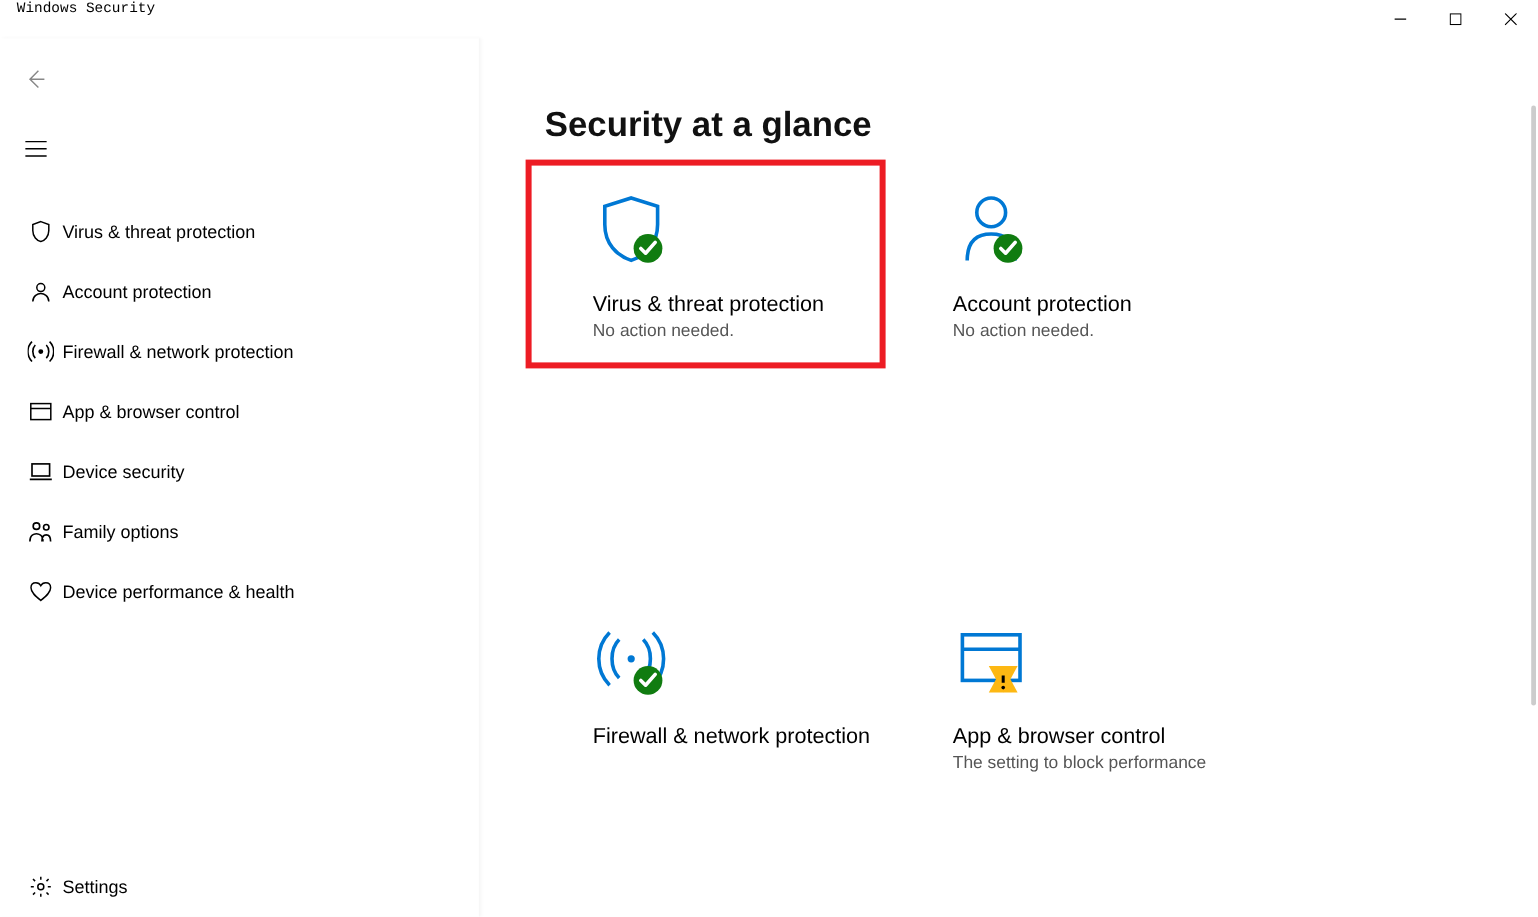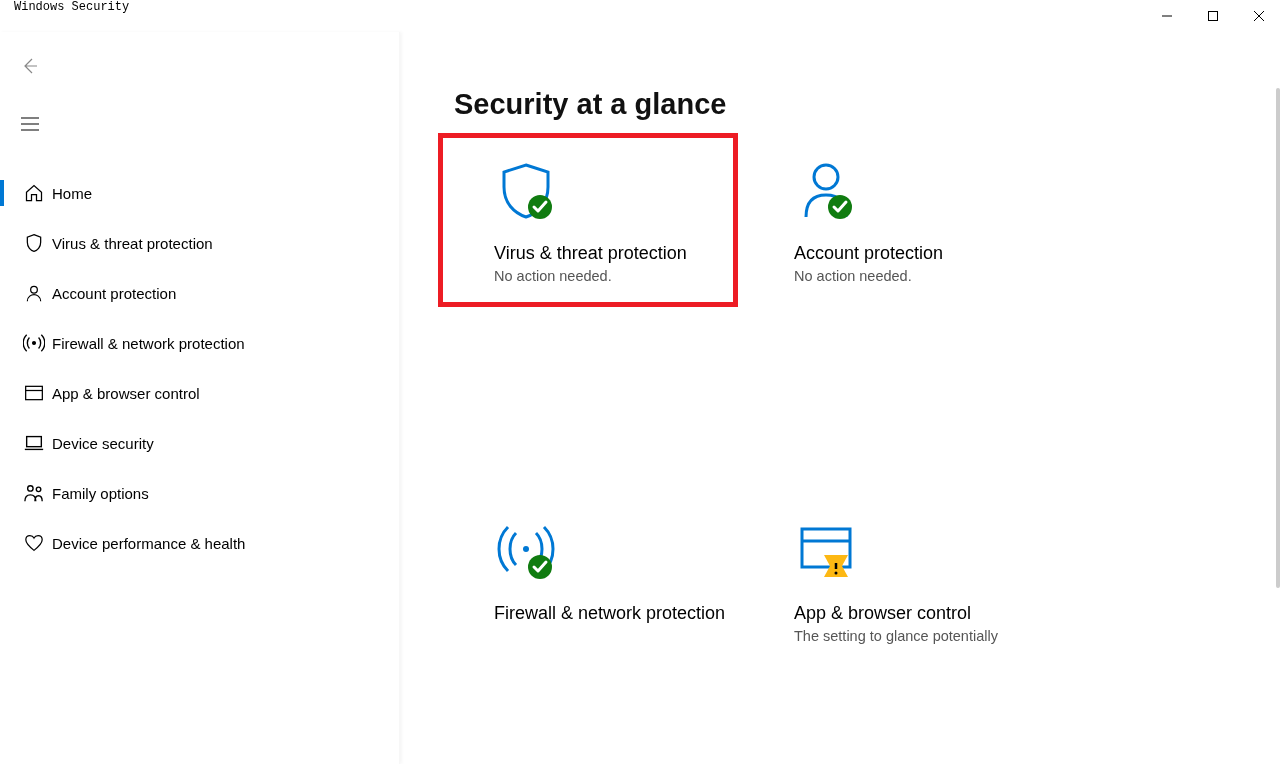--- a/index.html
+++ b/index.html
@@ -189,28 +189,20 @@
       <svg width="20" height="20" viewBox="0 0 20 20" fill="none">
           <path d="M12 3 L5 10 L12 17 M5 10 H17" stroke="#888" stroke-width="1.2" fill="none"></path>
         </svg>
     </div>
     <div class="hamburger">
       <svg width="18" height="14" viewBox="0 0 18 14" fill="none">
           <path d="M0 1 H18 M0 7 H18 M0 13 H18" stroke="#000" stroke-width="1.2"></path>
         </svg>
     </div>
     <div class="navlist">
-      <div class="navitem active">
-        <span class="icon-slot">
-          <svg width="20" height="20" viewBox="0 0 24 24" fill="none" stroke="#000" stroke-width="1.5">
-              <path d="M3 11 L12 3 L21 11 V21 H15 V14 H9 V21 H3 Z"></path>
-            </svg>
-        </span>
-        <span>Home</span>
-      </div>
       <div class="navitem">
         <span class="icon-slot">
           <svg width="20" height="20" viewBox="0 0 24 24" fill="none" stroke="#000" stroke-width="1.5">
               <path d="M12 2 L20 5 V11 C20 17 16 21 12 22 C8 21 4 17 4 11 V5 Z"></path>
             </svg>
         </span>
         <span>Virus &amp; threat protection</span>
       </div>
       <div class="navitem">
         <span class="icon-slot">
@@ -258,20 +250,31 @@
         </span>
         <span>Family options</span>
       </div>
       <div class="navitem">
         <span class="icon-slot">
           <svg width="20" height="18" viewBox="0 0 24 22" fill="none" stroke="#000" stroke-width="1.5">
               <path d="M12 20 C7 16 2 12 2 7 C2 4 4 2 7 2 C9 2 11 3 12 5 C13 3 15 2 17 2 C20 2 22 4 22 7 C22 12 17 16 12 20 Z"></path>
             </svg>
         </span>
         <span>Device performance &amp; health</span>
+      </div>
+    </div>
+    <div class="sidebar-footer">
+      <div class="navitem footer">
+        <span class="icon-slot">
+          <svg width="20" height="20" viewBox="0 0 24 24" fill="none" stroke="#000" stroke-width="1.5">
+              <circle cx="12" cy="12" r="3"></circle>
+              <path d="M12 2 V5 M12 19 V22 M4.2 4.2 L6.3 6.3 M17.7 17.7 L19.8 19.8 M2 12 H5 M19 12 H22 M4.2 19.8 L6.3 17.7 M17.7 6.3 L19.8 4.2"></path>
+            </svg>
+        </span>
+        <span>Settings</span>
       </div>
     </div>
   </div>
 
   <div class="content">
     <h1 class="page-title">Security at a glance</h1>
 
     <div class="cards">
       <div class="card" style="position:relative;">
         <div class="highlight"></div>
@@ -317,19 +320,19 @@
           <svg width="64" height="64" viewBox="0 0 64 64">
             <rect x="8" y="10" width="48" height="38" fill="none" stroke="#0078D4" stroke-width="3"></rect>
             <path d="M8 22 H56" stroke="#0078D4" stroke-width="3"></path>
             <path d="M34 40 L46 40 L58 40 L46 62 Z" fill="#FDB813" transform="translate(-4,-4)"></path>
             <path d="M42 36 L54 58 L30 58 Z" fill="#FDB813"></path>
             <path d="M42 44 V50" stroke="#000" stroke-width="2.5"></path>
             <circle cx="42" cy="54" r="1.5" fill="#000"></circle>
           </svg>
         </div>
         <div class="card-title">App &amp; browser control</div>
-        <div class="card-sub">The setting to glance potentially</div>
+        <div class="card-sub">The setting to block performance</div>
       </div>
     </div>
 
     <div class="scrollbar"></div>
   </div>
 </div>
 
 </body></html>

